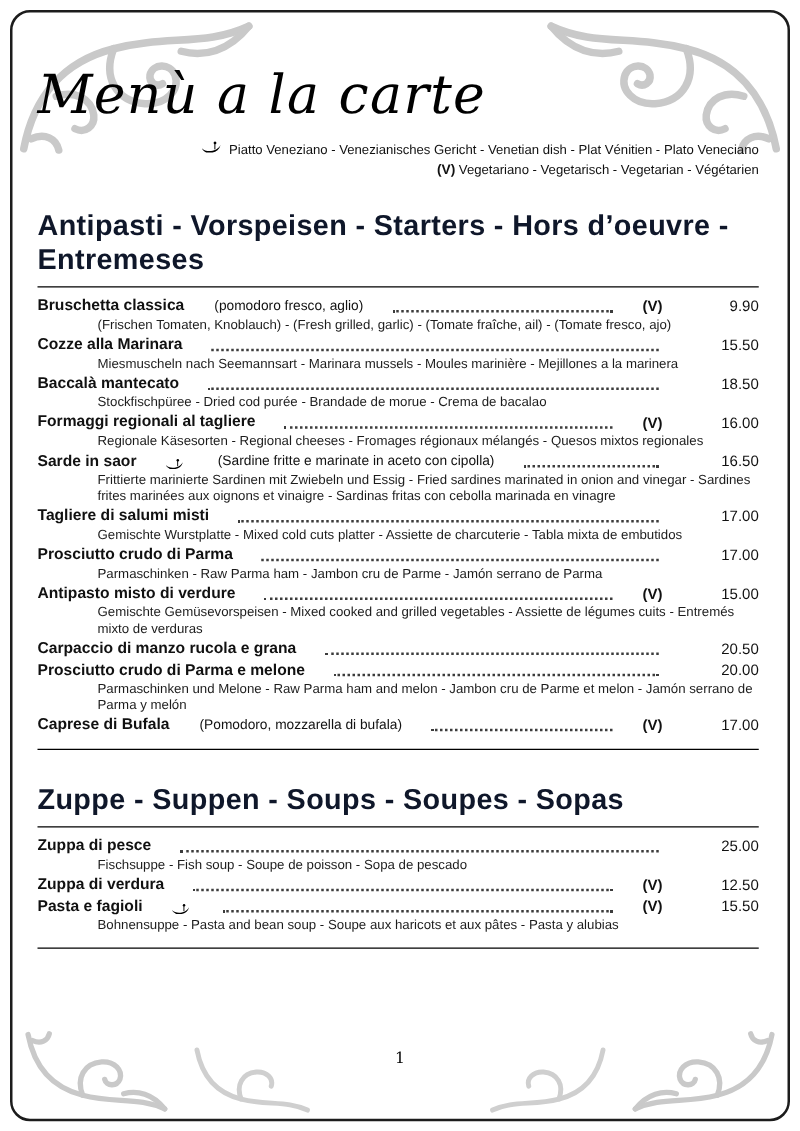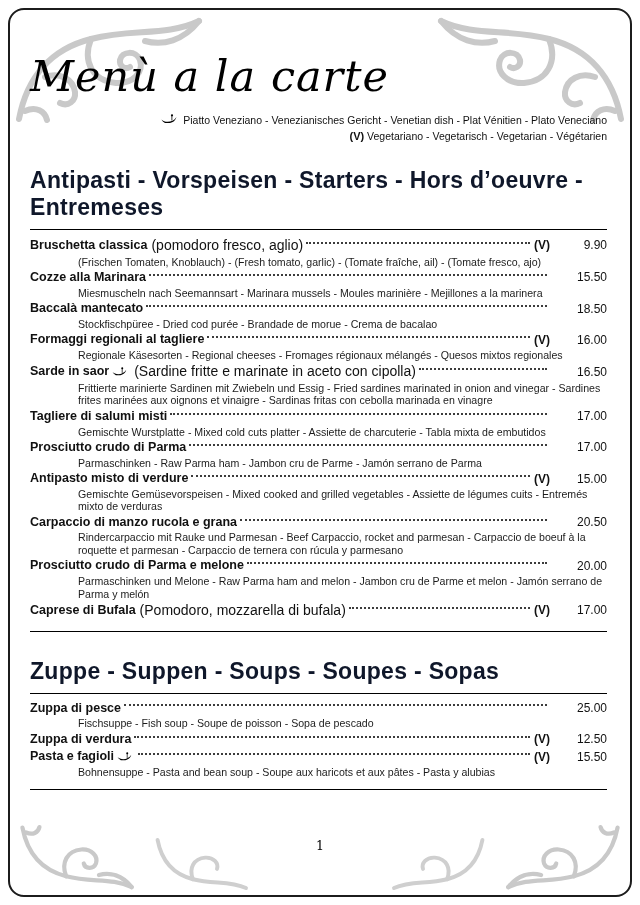--- a/index.html
+++ b/index.html
@@ -64,25 +64,26 @@
   }
   .menu-section + .menu-section .section-heading { margin-top: 26px; }
   .items {
     border-top: 1.5px solid #000;
     border-bottom: 1.5px solid #000;
     padding: 7px 0 9px 0;
   }
   .item { margin-bottom: 2px; }
   .item-line {
     display: flex;
-    align-items: center;
+    align-items: flex-end;
     line-height: 1.25;
+    gap: 20px;
   }
   .item-name { font-weight: bold; font-size: 12.5px; white-space: nowrap; }
-  .item-note { font-size: 14px; margin-left: 4px; white-space: nowrap; }
+  .item-note { font-size: 11px; margin-left: 4px; white-space: nowrap; }
   .leader {
     flex: 1;
     border-bottom: 2px dotted #3c3c3c;
     margin: 0 3px;
     transform: translateY(-3px);
     min-width: 12px;
   }
   .veg { font-weight: bold; font-size: 12px; margin-left: 1px; white-space: nowrap; }
   .price { font-size: 12px; min-width: 57px; text-align: right; white-space: nowrap; }
   .item-desc {
@@ -181,21 +182,21 @@
     <div class="items">
   <div class="item">
     <div class="item-line">
       <span class="item-name">Bruschetta classica</span>
 
       <span class="item-note">(pomodoro fresco, aglio)</span>
       <span class="leader"></span>
       <span class="veg">(V)</span>
       <span class="price">9.90</span>
     </div>
-    <div class="item-desc">(Frischen Tomaten, Knoblauch) - (Fresh tomato, garlic) - (Tomate fraîche, ail) - (Tomate fresco, ajo)</div>
+    <div class="item-desc">(Frischen Tomaten, Knoblauch) - (Fresh grilled, garlic) - (Tomate fraîche, ail) - (Tomate fresco, ajo)</div>
   </div>
 
   <div class="item">
     <div class="item-line">
       <span class="item-name">Cozze alla Marinara</span>
 
       <span class="leader"></span>
 
       <span class="price">15.50</span>
     </div>
@@ -276,21 +277,20 @@
   </div>
 
   <div class="item">
     <div class="item-line">
       <span class="item-name">Carpaccio di manzo rucola e grana</span>
 
       <span class="leader"></span>
 
       <span class="price">20.50</span>
     </div>
-    <div class="item-desc">Rindercarpaccio mit Rauke und Parmesan - Beef Carpaccio, rocket and parmesan - Carpaccio de boeuf à la roquette et parmesan - Carpaccio de ternera con rúcula y parmesano</div>
   </div>
 
   <div class="item">
     <div class="item-line">
       <span class="item-name">Prosciutto crudo di Parma e melone</span>
 
       <span class="leader"></span>
 
       <span class="price">20.00</span>
     </div>

